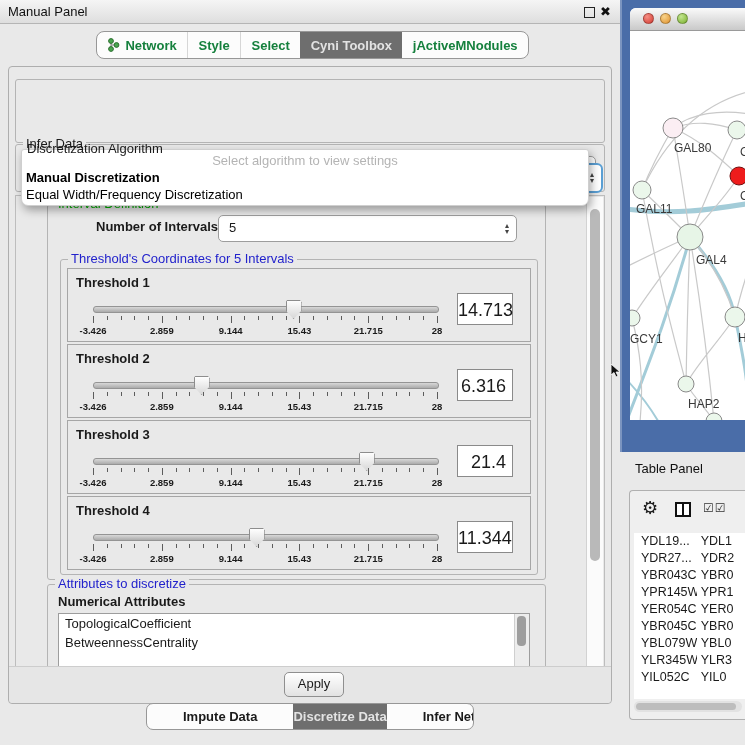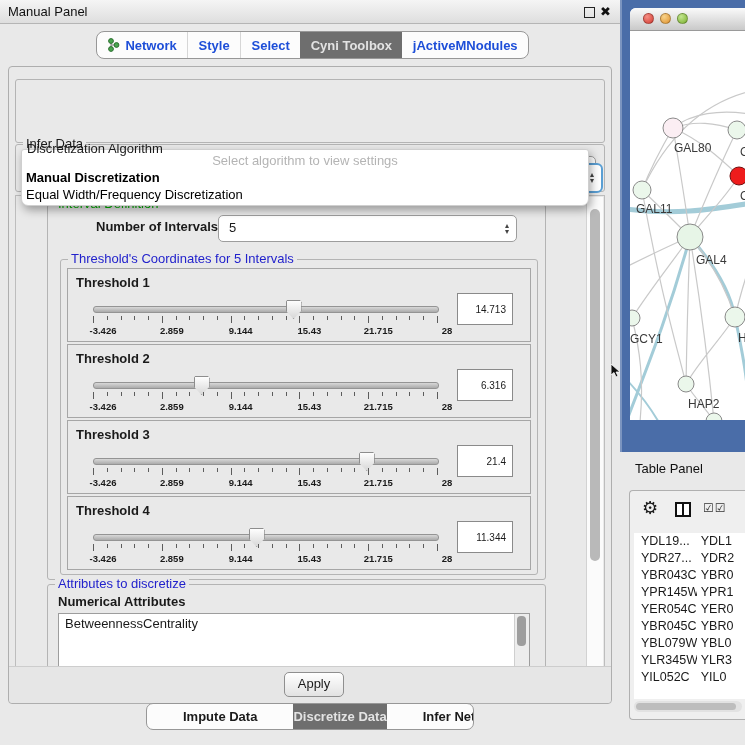--- a/index.html
+++ b/index.html
@@ -13,21 +13,21 @@
   
   .titlebar{position:absolute;left:0;top:0;width:620px;height:23px;
     background:linear-gradient(#f5f5f5,#dedede);border-bottom:1px solid #b5b5b5;}
   .titlebar .title{position:absolute;left:8px;top:0;line-height:23px;color:#111;}
   .float-btn{position:absolute;left:584px;top:7px;width:9px;height:9px;border:1.5px solid #222;background:transparent;}
   .close-btn{position:absolute;left:600px;top:3px;font-size:13px;font-weight:bold;color:#111;line-height:17px;}
   
   .tabbar{position:absolute;left:96px;top:31px;width:431px;height:26px;
     background:#fcfcfc;border:1px solid #979797;border-radius:8px;display:flex;overflow:hidden;}
   .tab{flex:1 1 auto;display:flex;align-items:center;justify-content:center;gap:5px;
-    font-weight:bold;color:#1d4ed8;padding:0 10px;white-space:nowrap;border-left:1px solid #d6d6d6;}
+    font-weight:bold;color:#15803d;padding:0 10px;white-space:nowrap;border-left:1px solid #d6d6d6;}
   .tab:first-child{border-left:none;}
   .tab.selected{background:#6e6e6e;color:#e3e3e3;border-left:none;}
   .tab.selected + .tab{border-left:none;}
   
   .outer-panel{position:absolute;left:8px;top:66px;width:602px;height:636px;
     background:#e9e9e9;border:1px solid #aeaeae;border-radius:4px;}
   .groupbox{position:absolute;border:1px solid #b4b4b4;border-radius:3px;background:#e9e9e9;}
   .groupbox>.gb-title{position:absolute;top:-8px;left:7px;background:#e9e9e9;padding:0 3px;line-height:14px;}
   .gb-green{color:#00b300;}
   .gb-blue{color:#2222cc;}
@@ -63,23 +63,23 @@
   .thr-label{position:absolute;left:8px;top:6px;font-weight:bold;}
   .track{position:absolute;left:25px;top:37px;width:344px;height:5px;
     background:linear-gradient(#d8d8d8,#ababab);border:1px solid #949494;border-radius:3px;}
   .thumb{position:absolute;top:-7px;width:14px;height:17px;
     background:linear-gradient(#fefefe,#d8d8d8);border:1px solid #8d8d8d;
     clip-path:polygon(10% 0,90% 0,100% 12%,100% 55%,50% 100%,0 55%,0 12%);}
   .ticks{position:absolute;left:25px;top:47px;width:344px;height:8px;}
   .tick{position:absolute;top:0;width:1px;height:4px;background:#5c5c5c;}
   .tick.major{height:7px;}
   .tick-labels{position:absolute;left:25px;top:56px;width:344px;height:12px;font-size:9.5px;font-weight:bold;}
-  .tick-labels span{position:absolute;transform:translateX(-50%);white-space:nowrap;margin-left:10px;}
+  .tick-labels span{position:absolute;transform:translateX(-50%);white-space:nowrap;}
   .thr-value{position:absolute;left:389px;top:24px;width:56px;height:32px;background:#fff;
-    border:1px solid #8a8a8a;font-size:10px;text-align:right;line-height:32px;padding-right:6px;box-sizing:border-box;}
+    border:1px solid #8a8a8a;font-size:18px;text-align:right;line-height:32px;padding-right:6px;box-sizing:border-box;}
   .attr-group{left:31px;top:388px;width:497px;height:110px;}
   .attr-list-label{position:absolute;left:10px;top:9px;font-weight:bold;}
   .attr-list{position:absolute;left:10px;top:28px;width:470px;height:80px;background:#fff;border:1px solid #9d9d9d;}
   .attr-item{line-height:19px;padding-left:6px;white-space:nowrap;}
   .list-scroll{position:absolute;right:0;top:0;bottom:0;width:14px;background:#ededed;border-left:1px solid #cfcfcf;}
   .list-thumb{position:absolute;left:2px;top:2px;width:9px;height:30px;background:#9e9e9e;border-radius:4px;}
   
   .apply-area{position:absolute;left:0;bottom:0;width:100%;height:36px;background:#e6e6e6;
     border-top:1px solid #cdcdcd;border-radius:0 0 4px 4px;}
   .apply-btn{position:absolute;left:275px;top:5px;width:58px;height:23px;
@@ -382,20 +382,21 @@
             </div>
           </div>
       </div>
     </div>
 
     <div class="groupbox attr-group">
       <span class="gb-title gb-blue">Attributes to discretize</span>
       <span class="attr-list-label">Numerical Attributes</span>
       <div class="attr-list">
         <div id="attr-items">
+            <div class="attr-item">TopologicalCoefficient</div>
             <div class="attr-item">BetweennessCentrality</div>
           </div>
         <div class="list-scroll">
           <div class="list-thumb"></div>
         </div>
       </div>
     </div>
 
     <div class="v-scroll">
       <div class="v-thumb"></div>

